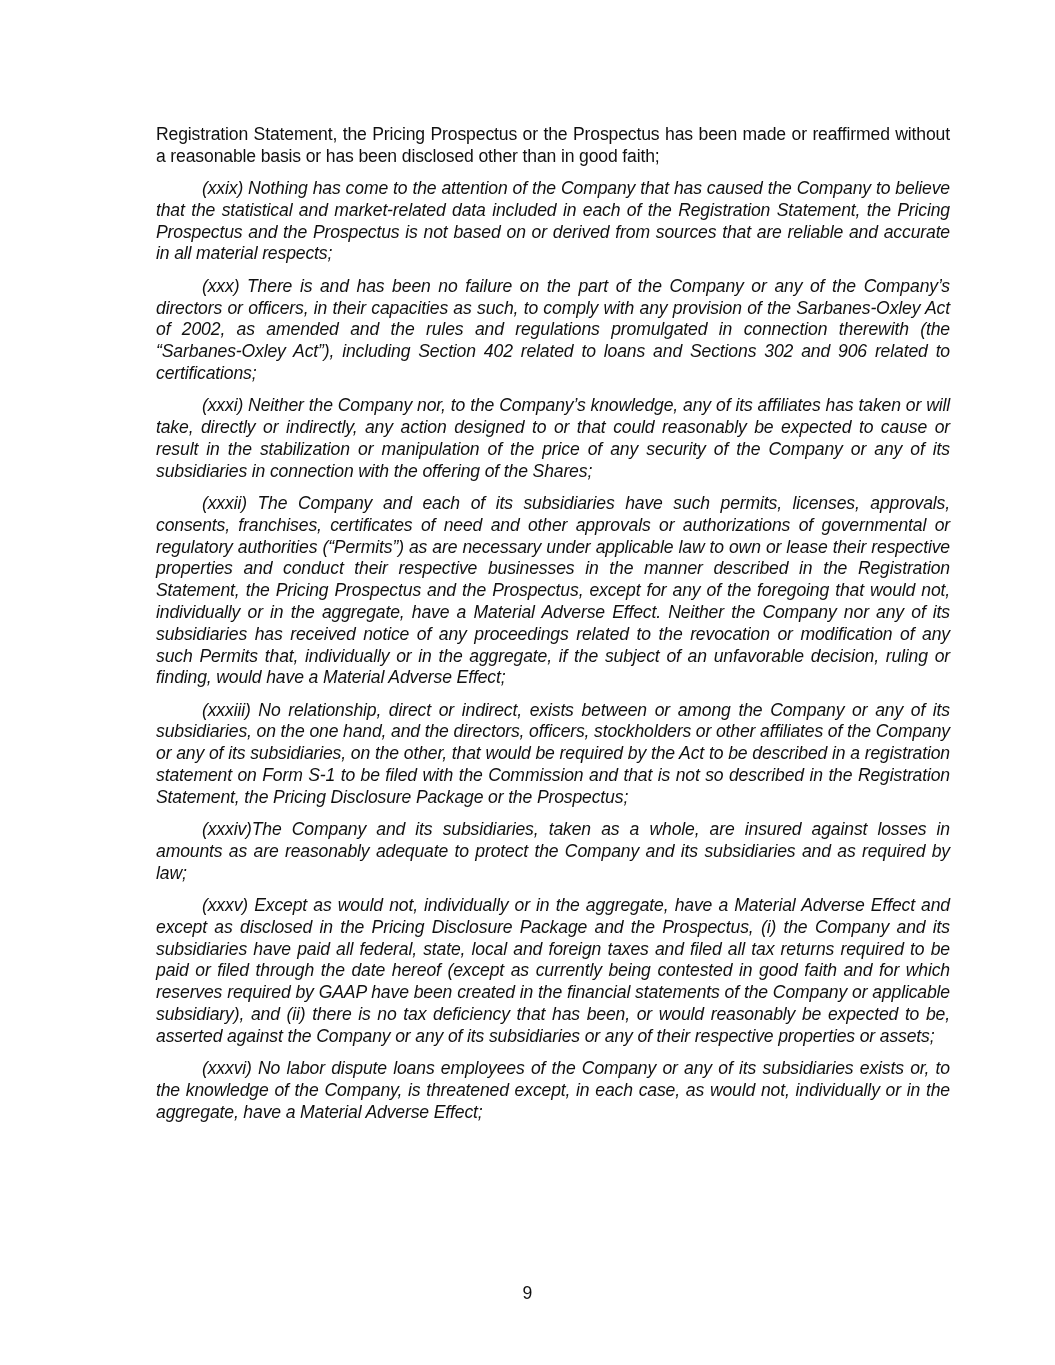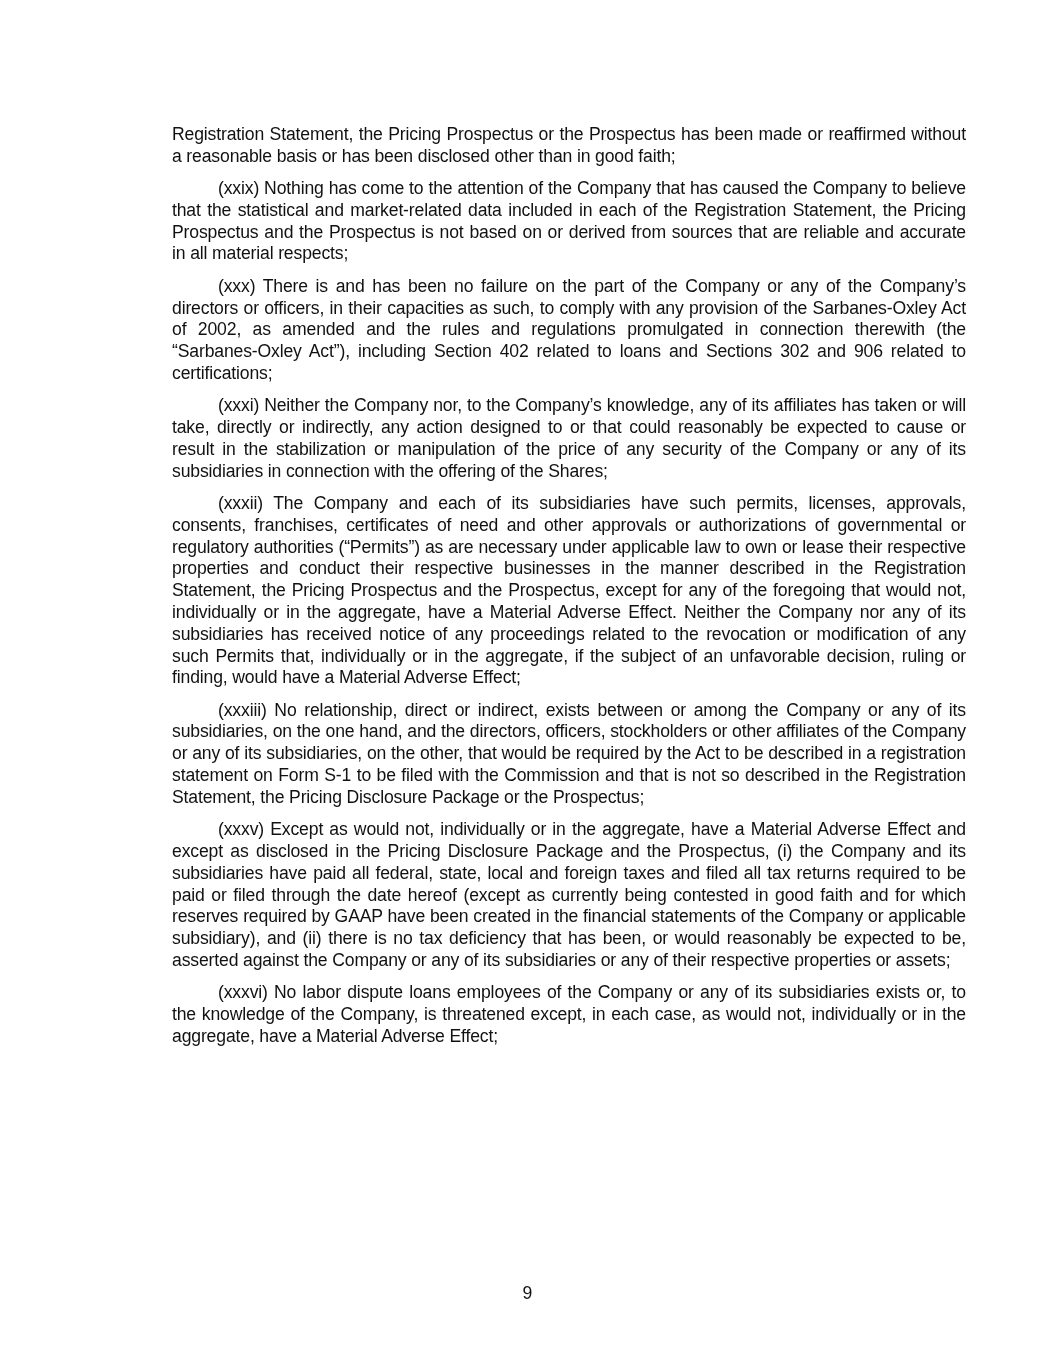--- a/index.html
+++ b/index.html
@@ -8,36 +8,37 @@
       background: #ffffff;
     }
     body {
       width: 1055px;
       height: 1365px;
       position: relative;
       overflow: hidden;
     }
     .page {
       position: absolute;
-      left: 172px;
+      left: 156px;
       top: 124px;
       width: 794px;
       font-family: "Liberation Sans", sans-serif;
       font-size: 17.6px;
       line-height: 21.8px;
       color: #111111;
       letter-spacing: -0.15px;
     }
     .para {
       margin: 0 0 10.5px 0;
       text-align: justify;
       text-align-last: left;
     }
     .para.indent {
       text-indent: 46px;
+      font-style: italic;
     }
     .page-number {
       position: absolute;
       left: 0;
       width: 1055px;
       top: 1283px;
       text-align: center;
       font-family: "Liberation Sans", sans-serif;
       font-size: 17.6px;
       line-height: 21.8px;
@@ -47,17 +48,18 @@
 </head>
 <body>
 
 <div class="page">
   <p class="para">Registration Statement, the Pricing Prospectus or the Prospectus has been made or reaffirmed without a reasonable basis or has been disclosed other than in good faith;</p>
   <p class="para indent">(xxix) Nothing has come to the attention of the Company that has caused the Company to believe that the statistical and market-related data included in each of the Registration Statement, the Pricing Prospectus and the Prospectus is not based on or derived from sources that are reliable and accurate in all material respects;</p>
   <p class="para indent">(xxx) There is and has been no failure on the part of the Company or any of the Company’s directors or officers, in their capacities as such, to comply with any provision of the Sarbanes-Oxley Act of 2002, as amended and the rules and regulations promulgated in connection therewith (the “Sarbanes-Oxley Act”), including Section 402 related to loans and Sections 302 and 906 related to certifications;</p>
   <p class="para indent">(xxxi) Neither the Company nor, to the Company’s knowledge, any of its affiliates has taken or will take, directly or indirectly, any action designed to or that could reasonably be expected to cause or result in the stabilization or manipulation of the price of any security of the Company or any of its subsidiaries in connection with the offering of the Shares;</p>
   <p class="para indent">(xxxii) The Company and each of its subsidiaries have such permits, licenses, approvals, consents, franchises, certificates of need and other approvals or authorizations of governmental or regulatory authorities (“Permits”) as are necessary under applicable law to own or lease their respective properties and conduct their respective businesses in the manner described in the Registration Statement, the Pricing Prospectus and the Prospectus, except for any of the foregoing that would not, individually or in the aggregate, have a Material Adverse Effect. Neither the Company nor any of its subsidiaries has received notice of any proceedings related to the revocation or modification of any such Permits that, individually or in the aggregate, if the subject of an unfavorable decision, ruling or finding, would have a Material Adverse Effect;</p>
   <p class="para indent">(xxxiii) No relationship, direct or indirect, exists between or among the Company or any of its subsidiaries, on the one hand, and the directors, officers, stockholders or other affiliates of the Company or any of its subsidiaries, on the other, that would be required by the Act to be described in a registration statement on Form S-1 to be filed with the Commission and that is not so described in the Registration Statement, the Pricing Disclosure Package or the Prospectus;</p>
+  <p class="para indent">(xxxiv)The Company and its subsidiaries, taken as a whole, are insured against losses in amounts as are reasonably adequate to protect the Company and its subsidiaries and as required by law;</p>
   <p class="para indent">(xxxv) Except as would not, individually or in the aggregate, have a Material Adverse Effect and except as disclosed in the Pricing Disclosure Package and the Prospectus, (i) the Company and its subsidiaries have paid all federal, state, local and foreign taxes and filed all tax returns required to be paid or filed through the date hereof (except as currently being contested in good faith and for which reserves required by GAAP have been created in the financial statements of the Company or applicable subsidiary), and (ii) there is no tax deficiency that has been, or would reasonably be expected to be, asserted against the Company or any of its subsidiaries or any of their respective properties or assets;</p>
   <p class="para indent">(xxxvi) No labor dispute loans employees of the Company or any of its subsidiaries exists or, to the knowledge of the Company, is threatened except, in each case, as would not, individually or in the aggregate, have a Material Adverse Effect;</p>
 </div>
 
 <div class="page-number">9</div>
 
 </body></html>

